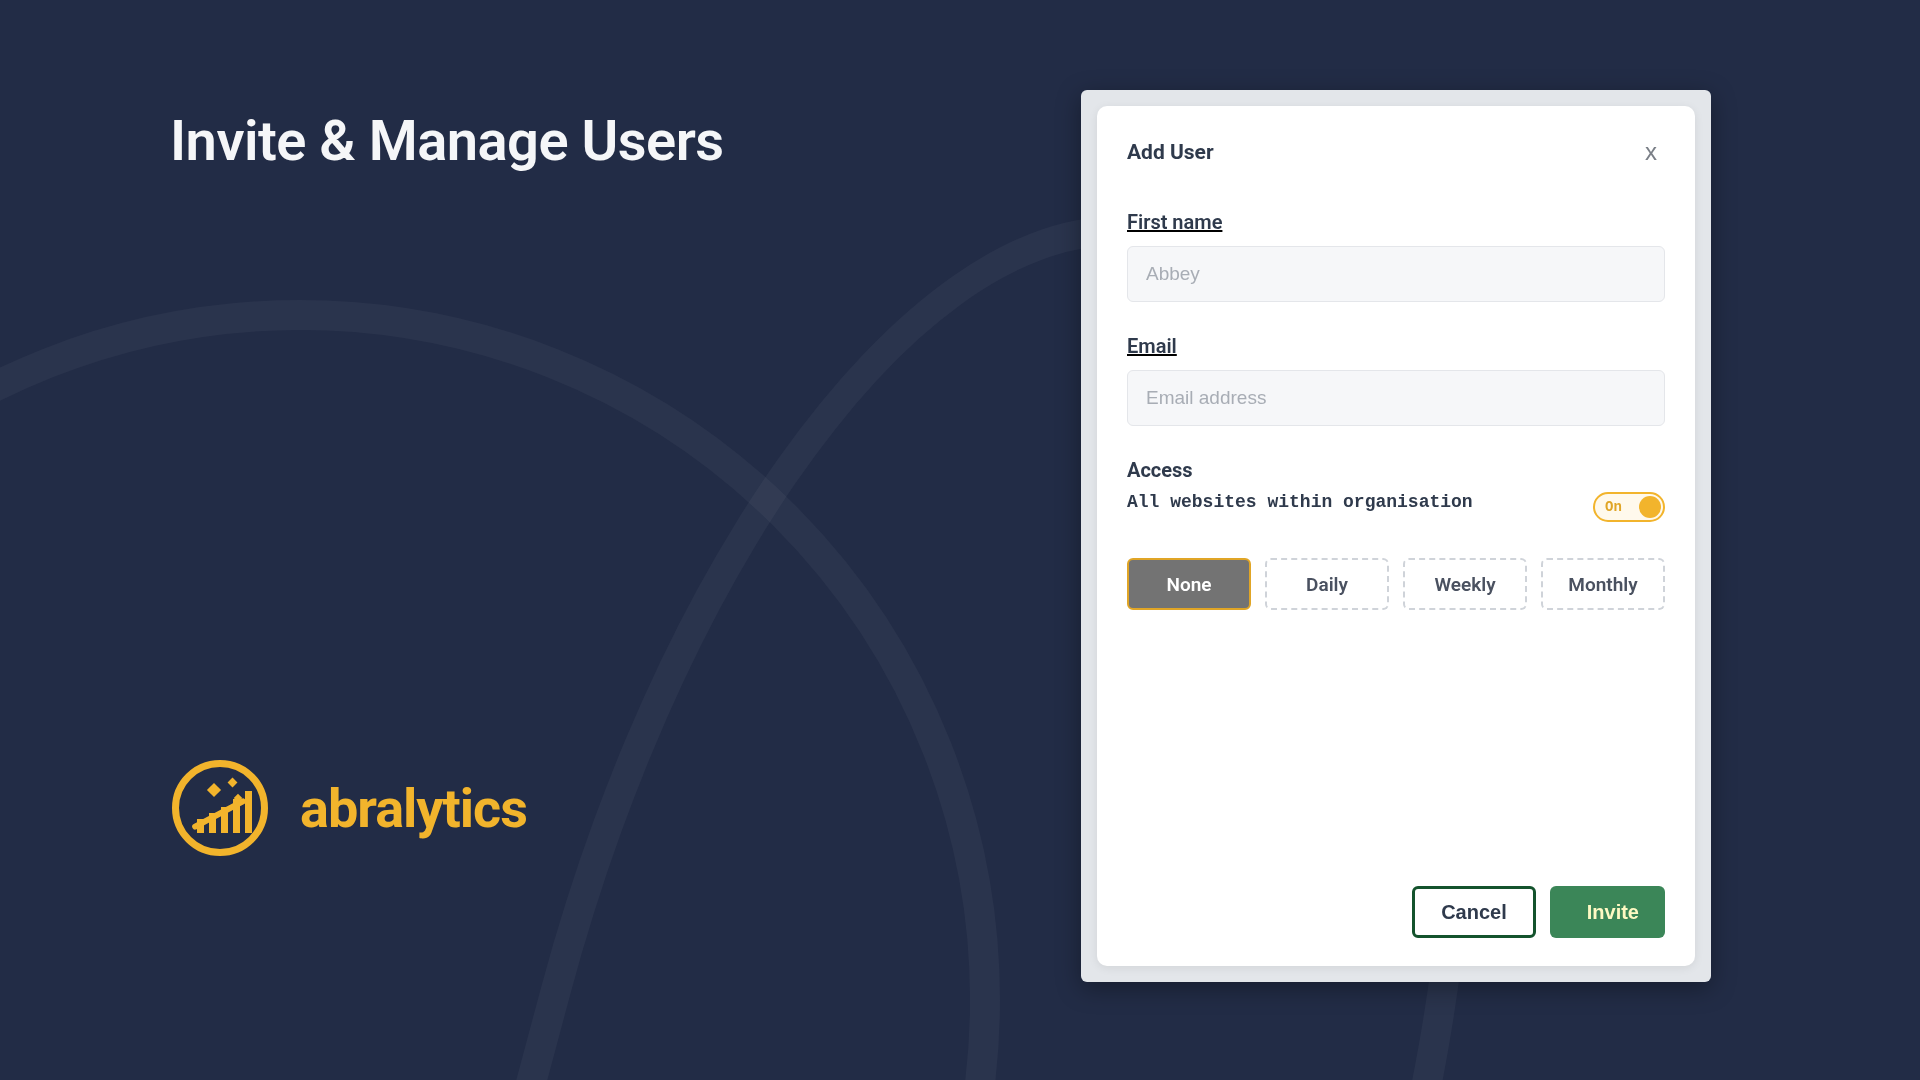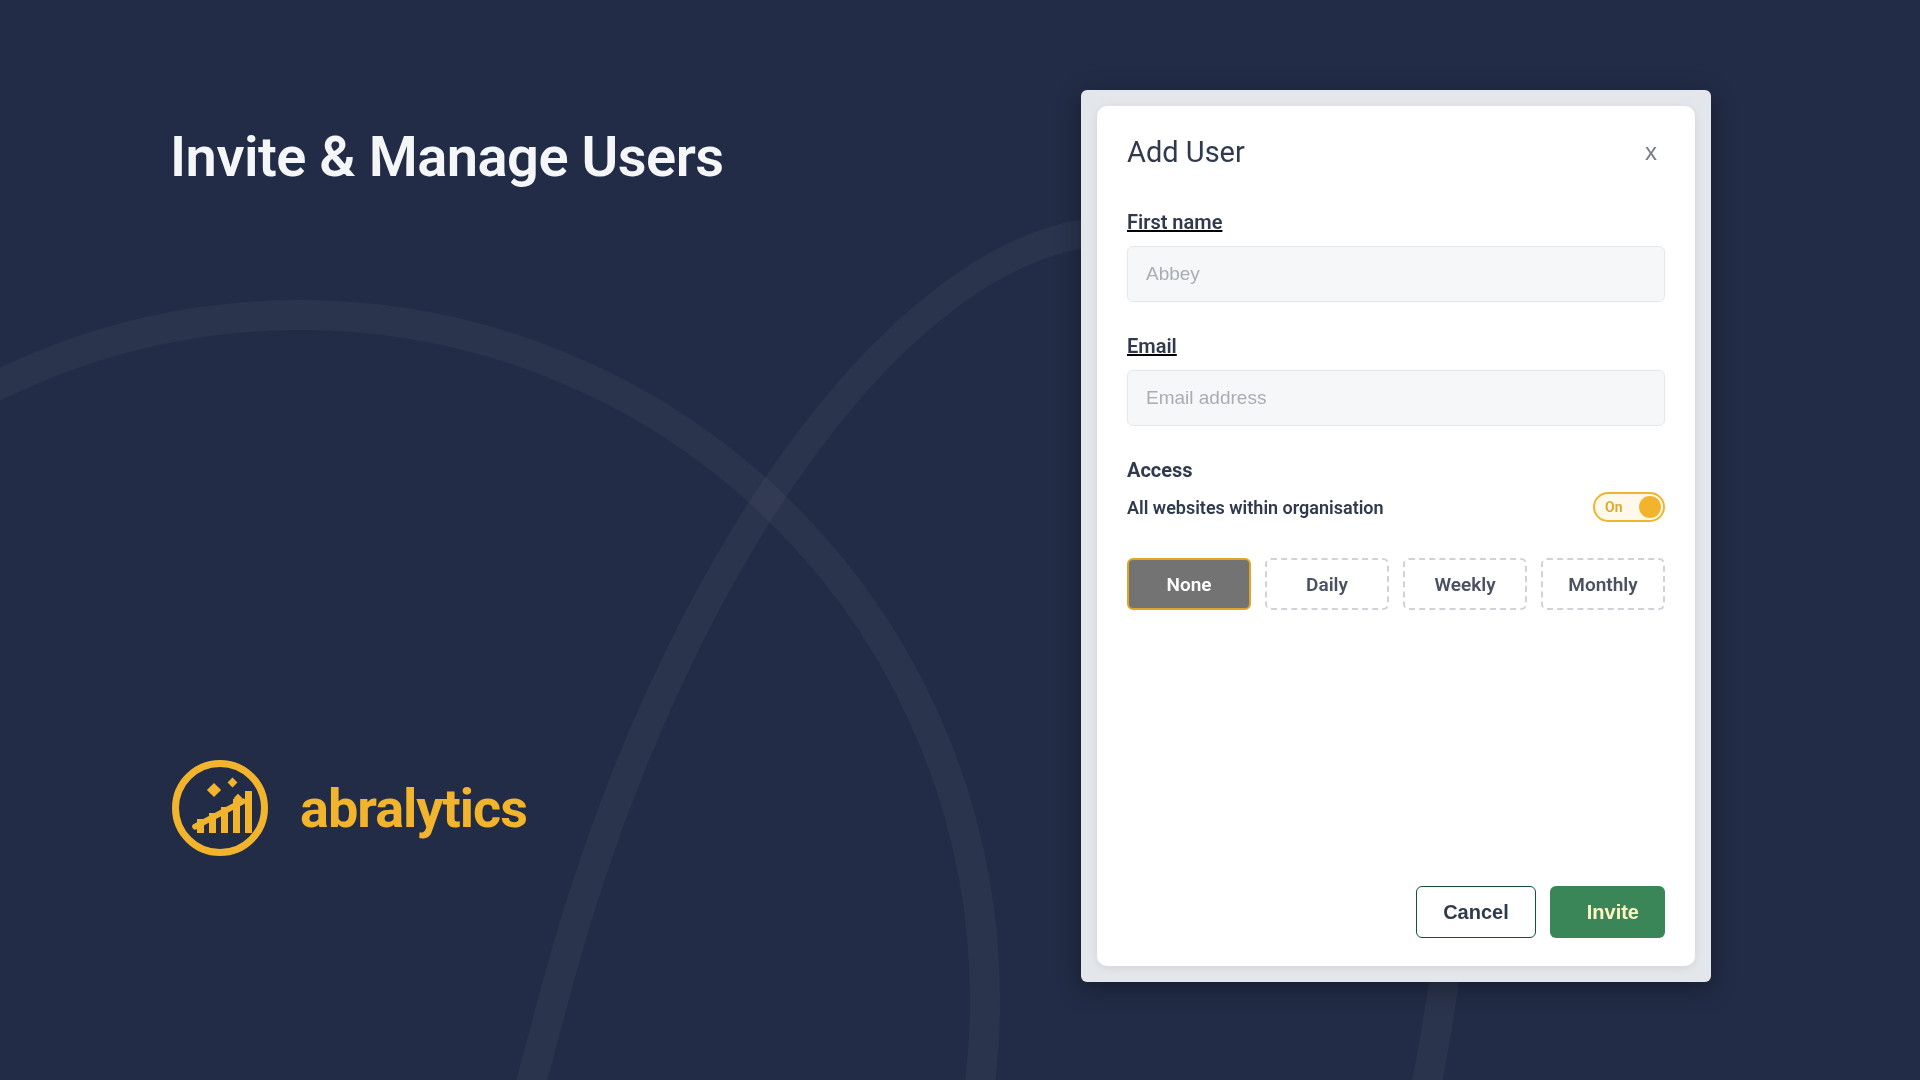--- a/index.html
+++ b/index.html
@@ -16,21 +16,21 @@
     border: 30px solid rgba(255,255,255,0.04);
     border-radius: 50%;
     pointer-events: none;
   }
   .swoop1 { width: 1400px; height: 1400px; left: -400px; top: 300px; }
   .swoop2 { width: 900px; height: 2000px; left: 500px; top: 200px; border-radius: 45%; transform: rotate(15deg); }
 
   .page-title {
     position: absolute;
     left: 170px;
-    top: 124px;
+    top: 108px;
     color: #f5f6f8;
     font-size: 56px;
     font-weight: 600;
     letter-spacing: -0.5px;
   }
 
   
   .brand {
     position: absolute;
     left: 172px;
@@ -102,22 +102,22 @@
     display: flex;
     flex-direction: column;
   }
   .modal-header {
     display: flex;
     align-items: center;
     justify-content: space-between;
     margin-bottom: 40px;
   }
   .modal-title {
-    font-size: 29px;
-    font-weight: 400;
+    font-size: 21px;
+    font-weight: 700;
     color: #2f3a4c;
   }
   .modal-close {
     font-size: 24px;
     color: #7a7f87;
     font-weight: 400;
     cursor: pointer;
     background: none; border: none;
     padding: 4px 8px;
   }
@@ -143,23 +143,23 @@
   .text-input::placeholder { color: #a8adb5; }
 
   .section-label {
     font-size: 20px;
     font-weight: 700;
     color: #2f3a4c;
     margin-bottom: 10px;
   }
   .access-row {
     display: flex;
-    align-items: center;
     justify-content: space-between;
     margin-bottom: 36px;
+    font-family: Liberation Mono, monospace;
   }
   .access-text {
     font-size: 18px;
     font-weight: 600;
     color: #2f3a4c;
   }
   .toggle {
     position: relative;
     width: 72px; height: 30px;
     border: 2px solid #f2b42c;
@@ -218,21 +218,21 @@
     padding: 0 26px;
     border-radius: 6px;
     font-size: 20px;
     font-weight: 600;
     cursor: pointer;
     border: none;
   }
   .btn-cancel {
     background: #ffffff;
     color: #2f3a4c;
-    border: 1px solid #14532d;
+    border: 3px solid #14532d;
   }
   .btn-invite {
     background: #3b8658;
     color: #fef9c3;
     padding-left: 37px;
   }
 </style>
 </head>
 <body>
 

